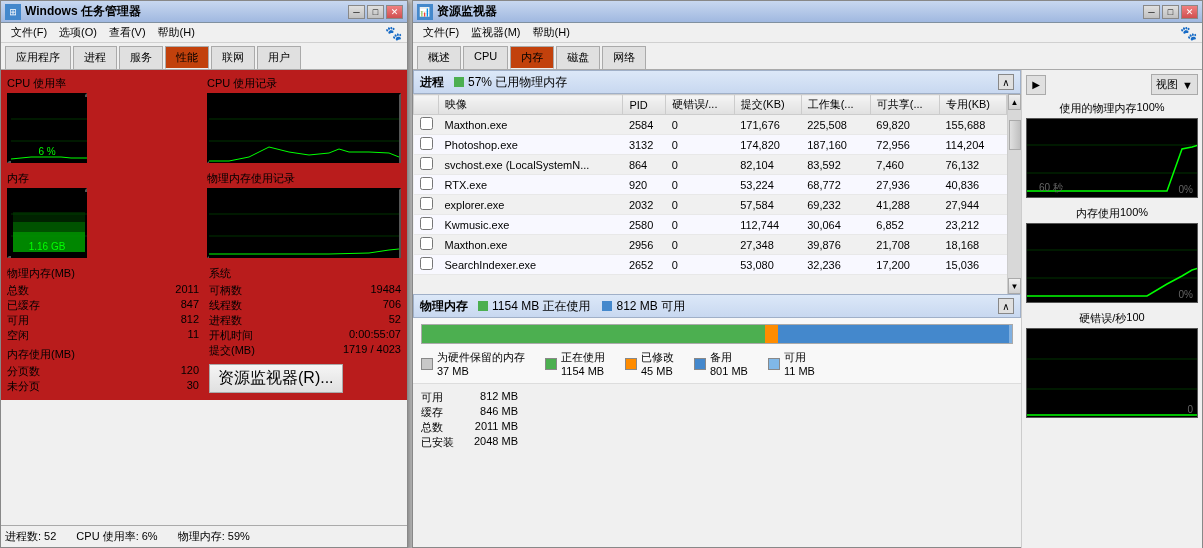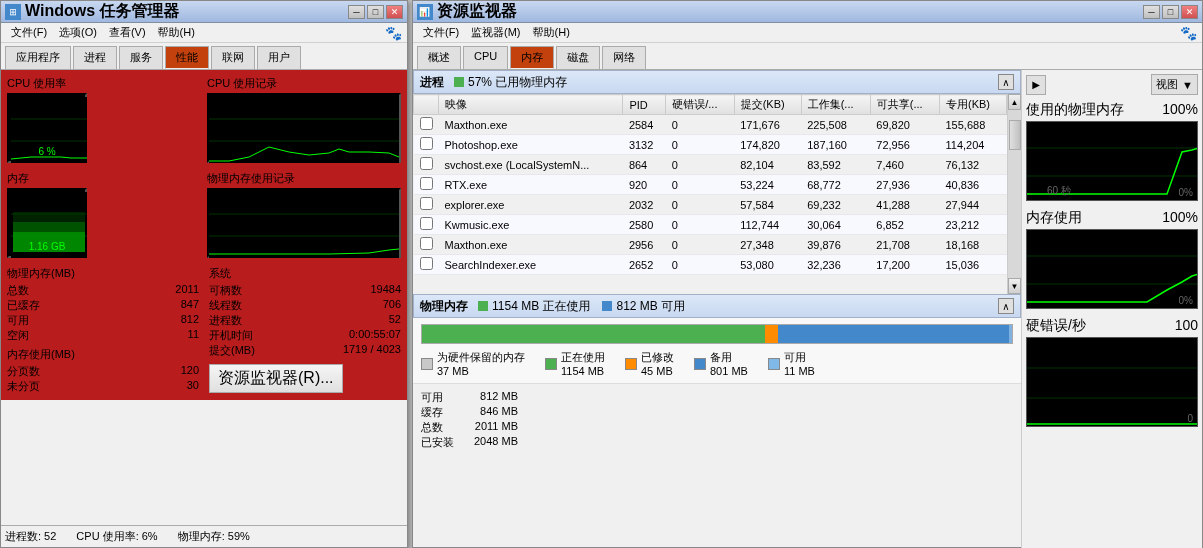--- a/index.html
+++ b/index.html
@@ -35,21 +35,21 @@
     .window-titlebar .title-icon {
       width: 16px; height: 16px;
       background: #4488cc;
       margin-right: 4px;
       font-size: 9px;
       display: flex; align-items: center; justify-content: center;
       color: white;
     }
     .window-title {
       flex: 1;
-      font-size: 16px;
+      font-size: 12px;
       font-weight: bold;
       color: #000;
     }
     .window-controls {
       display: flex; gap: 2px;
     }
     .wc-btn {
       width: 17px; height: 14px;
       background: linear-gradient(to bottom, #e0e0e0, #c0c0c0);
       border: 1px solid #888;
@@ -271,22 +271,22 @@
       background: #e0e0e0;
       border: 1px solid #aaa;
       padding: 2px 4px;
       font-size: 11px;
       display: flex; align-items: center; gap: 4px;
       cursor: pointer;
     }
 
     .right-graph-section { margin-bottom: 8px; }
     .right-graph-label {
-      display: flex; justify-content: space-between;
-      font-size: 14px; margin-bottom: 2px;
+      display: flex; justify-content: center;
+      font-size: 11px; margin-bottom: 2px;
     }
     .right-graph-box {
       background: #000;
       border: 1px solid #555;
       height: 80px;
       position: relative;
       overflow: hidden;
     }
 
     .scrollbar-y {
@@ -728,21 +728,21 @@
           <span>使用的物理内存</span>
           <span>100%</span>
         </div>
         <div class="right-graph-box">
           <svg width="100%" height="80">
             <rect width="100%" height="80" fill="#000"></rect>
             <line x1="0" y1="26" x2="100%" y2="26" stroke="#003300" stroke-width="1"></line>
             <line x1="0" y1="54" x2="100%" y2="54" stroke="#003300" stroke-width="1"></line>
             <polyline points="0,72 20,72 40,72 60,72 80,72 100,72 120,72 140,72 155,30 165,28 172,26" stroke="#00ff00" stroke-width="1.5" fill="none"></polyline>
           </svg>
-          <div style="position:absolute;bottom:2px;left:20px;color:#666;font-size:10px;">60 秒</div>
+          <div style="position:absolute;bottom:2px;left:12px;color:#666;font-size:10px;">60 秒</div>
           <div style="position:absolute;bottom:2px;right:4px;color:#666;font-size:10px;">0%</div>
         </div>
       </div>
 
       <div class="right-graph-section">
         <div class="right-graph-label">
           <span>内存使用</span>
           <span>100%</span>
         </div>
         <div class="right-graph-box">

